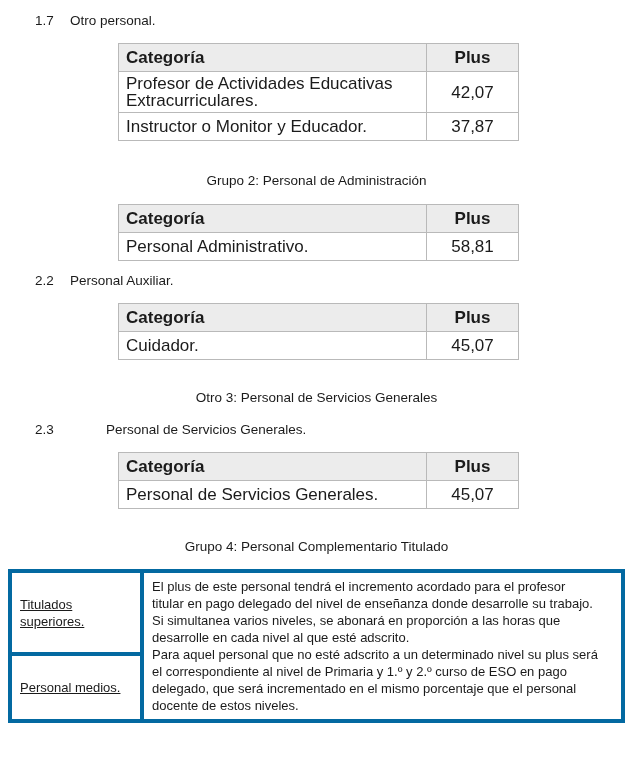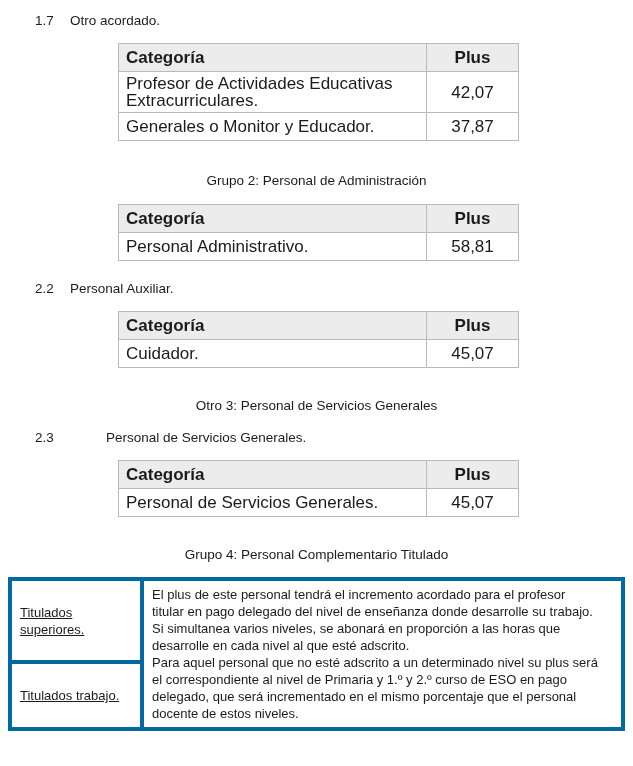--- a/index.html
+++ b/index.html
@@ -44,21 +44,21 @@
   .plus-table td { height: 28px; padding: 3px 7px; vertical-align: middle; }
   .plus-table .cat { text-align: left; }
   .plus-table .plus { width: 92px; text-align: center; }
 
   
   #h17 { margin-top: 13px; }
   #t1  { margin-top: 14px; }
   #g2  { margin-top: 32px; }
   #h21 { margin-top: 20px; }
   #t2  { margin-top: 15px; }
-  #h22 { margin-top: 20px; }
+  #h22 { margin-top: 12px; }
   #t3  { margin-top: 14px; }
   #g3  { margin-top: 30px; }
   #h23 { margin-top: 16px; gap: 36px; }
   #t4  { margin-top: 14px; }
   #g4  { margin-top: 30px; }
   #t5  { margin-top: 14px; }
 
   
   .wide-table {
     margin-left: 8px;
@@ -73,37 +73,37 @@
   .wide-table .desc { padding: 5px 23px 5px 8px; vertical-align: top; }
   .wide-table .desc p { margin: 0; }
 </style>
 </head>
 <body>
 
 <div class="page">
 
   <div class="num-heading" id="h17">
     <span class="num">1.7</span>
-    <span class="txt">Otro acordado.</span>
+    <span class="txt">Otro personal.</span>
   </div>
 
   <table class="plus-table" id="t1">
     <thead>
       <tr>
         <th class="cat">Categoría</th>
         <th class="plus">Plus</th>
       </tr>
     </thead>
     <tbody>
       <tr>
         <td class="cat">Profesor de Actividades Educativas Extracurriculares.</td>
         <td class="plus">42,07</td>
       </tr>
       <tr>
-        <td class="cat">Generales o Monitor y Educador.</td>
+        <td class="cat">Instructor o Monitor y Educador.</td>
         <td class="plus">37,87</td>
       </tr>
     </tbody>
   </table>
 
   <div class="group-heading" id="g2">Grupo 2: Personal de Administración</div>
 
 
   <table class="plus-table" id="t2">
     <thead>
@@ -168,18 +168,18 @@
     <tbody>
       <tr class="r1">
         <td class="label">Titulados superiores.</td>
         <td class="desc" rowspan="2">
           <p>El plus de este personal tendrá el incremento acordado para el profesor titular en pago delegado del nivel de enseñanza donde desarrolle su trabajo.</p>
           <p>Si simultanea varios niveles, se abonará en proporción a las horas que desarrolle en cada nivel al que esté adscrito.</p>
           <p>Para aquel personal que no esté adscrito a un determinado nivel su plus será el correspondiente al nivel de Primaria y 1.º y 2.º curso de ESO en pago delegado, que será incrementado en el mismo porcentaje que el personal docente de estos niveles.</p>
         </td>
       </tr>
       <tr class="r2">
-        <td class="label">Titulados trabajo.</td>
+        <td class="label">Personal medios.</td>
       </tr>
     </tbody>
   </table>
 
 </div>
 
 </body></html>

